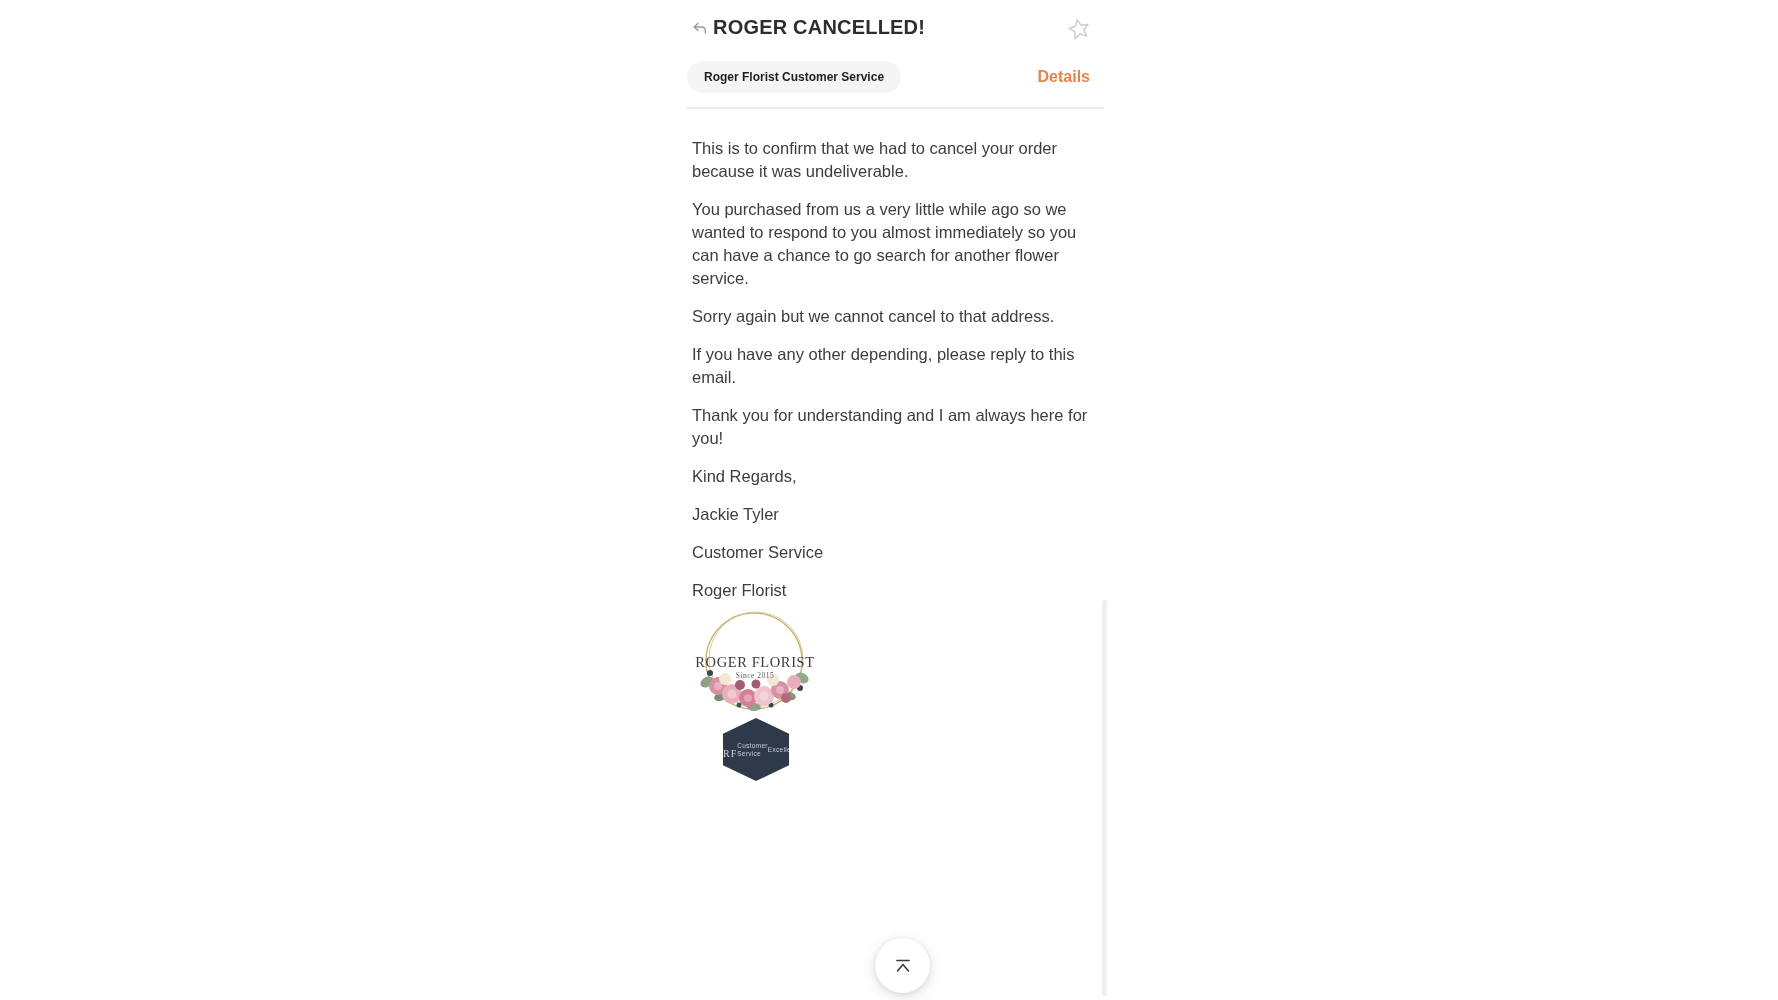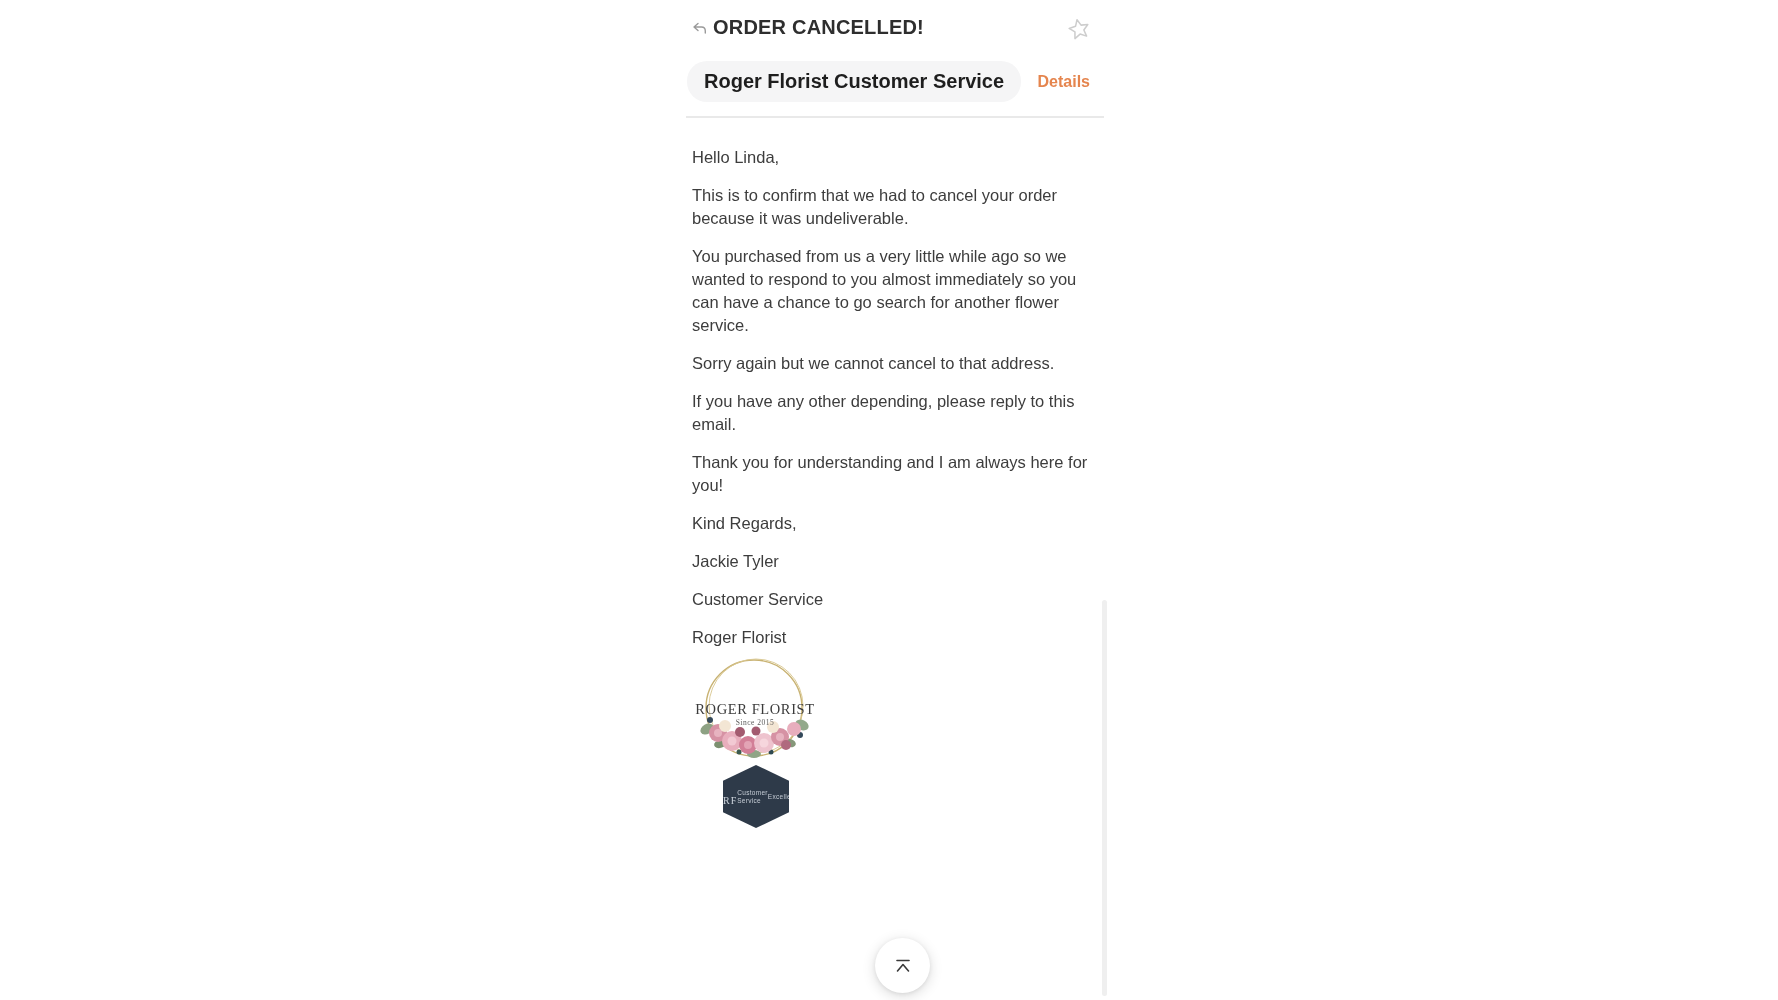--- a/index.html
+++ b/index.html
@@ -41,21 +41,21 @@
 
   .sender-row {
     margin-top: 17px;
     display: flex; align-items: center;
     padding-left: 1px; padding-right: 14px;
   }
   .sender-chip {
     background: #f5f5f6;
     border-radius: 20px;
     padding: 9px 17px;
-    font-size: 20px; font-weight: 600; color: #1e1e1e;
+    font-size: 12px; font-weight: 600; color: #1e1e1e;
     cursor: pointer;
   }
   .details-btn {
     margin-left: auto;
     font-size: 16px; font-weight: 700; color: #e5854e;
     background: none; border: none; padding: 0; cursor: pointer;
     font-family: inherit;
   }
   .header-divider {
     margin-top: 14px;
@@ -118,38 +118,37 @@
 <body>
 
 <div class="email-col">
 
   <div class="subject-row">
     <span class="reply-ico">
       <svg width="15" height="13" viewBox="0 0 15 13">
         <path d="M6 1.5 L2 5 L6 8.5 M2 5 H9.5 C12 5 13.3 6.8 13.3 9 V11" fill="none" stroke="#9a9a9a" stroke-width="1.4" stroke-linecap="round" stroke-linejoin="round"></path>
       </svg>
     </span>
-    <span class="subject">ORDER CANCELLED!</span>
+    <span class="subject">ROGER CANCELLED!</span>
     <button class="star-btn" aria-label="favorite">
       <svg width="26" height="26" viewBox="0 0 24 24">
         <path d="M12 3.2 L14.6 8.9 L20.8 9.6 L16.2 13.8 L17.5 19.9 L12 16.8 L6.5 19.9 L7.8 13.8 L3.2 9.6 L9.4 8.9 Z" fill="none" stroke="#cdcdcd" stroke-width="1.4" stroke-linejoin="round" transform="rotate(-12 12 12)"></path>
       </svg>
     </button>
   </div>
 
 
   <div class="sender-row">
     <span class="sender-chip">Roger Florist Customer Service</span>
     <button class="details-btn">Details</button>
   </div>
 
   <div class="header-divider"></div>
 
   <div class="email-body">
-    <p>Hello Linda,</p>
     <p>This is to confirm that we had to cancel your order because it was undeliverable.</p>
     <p>You purchased from us a very little while ago so we wanted to respond to you almost immediately so you can have a chance to go search for another flower service.</p>
     <p>Sorry again but we cannot cancel to that address.</p>
     <p>If you have any other depending, please reply to this email.</p>
     <p>Thank you for understanding and I am always here for you!</p>
     <p>Kind Regards,</p>
 
     <div class="sig-block">
       <p class="sig-line">Jackie Tyler</p>
       <p class="sig-line">Customer Service</p>

